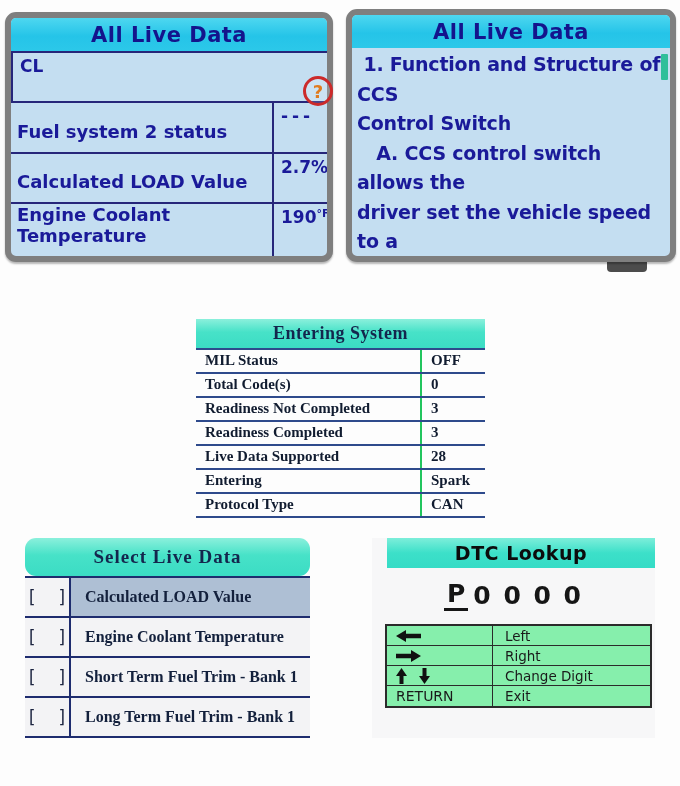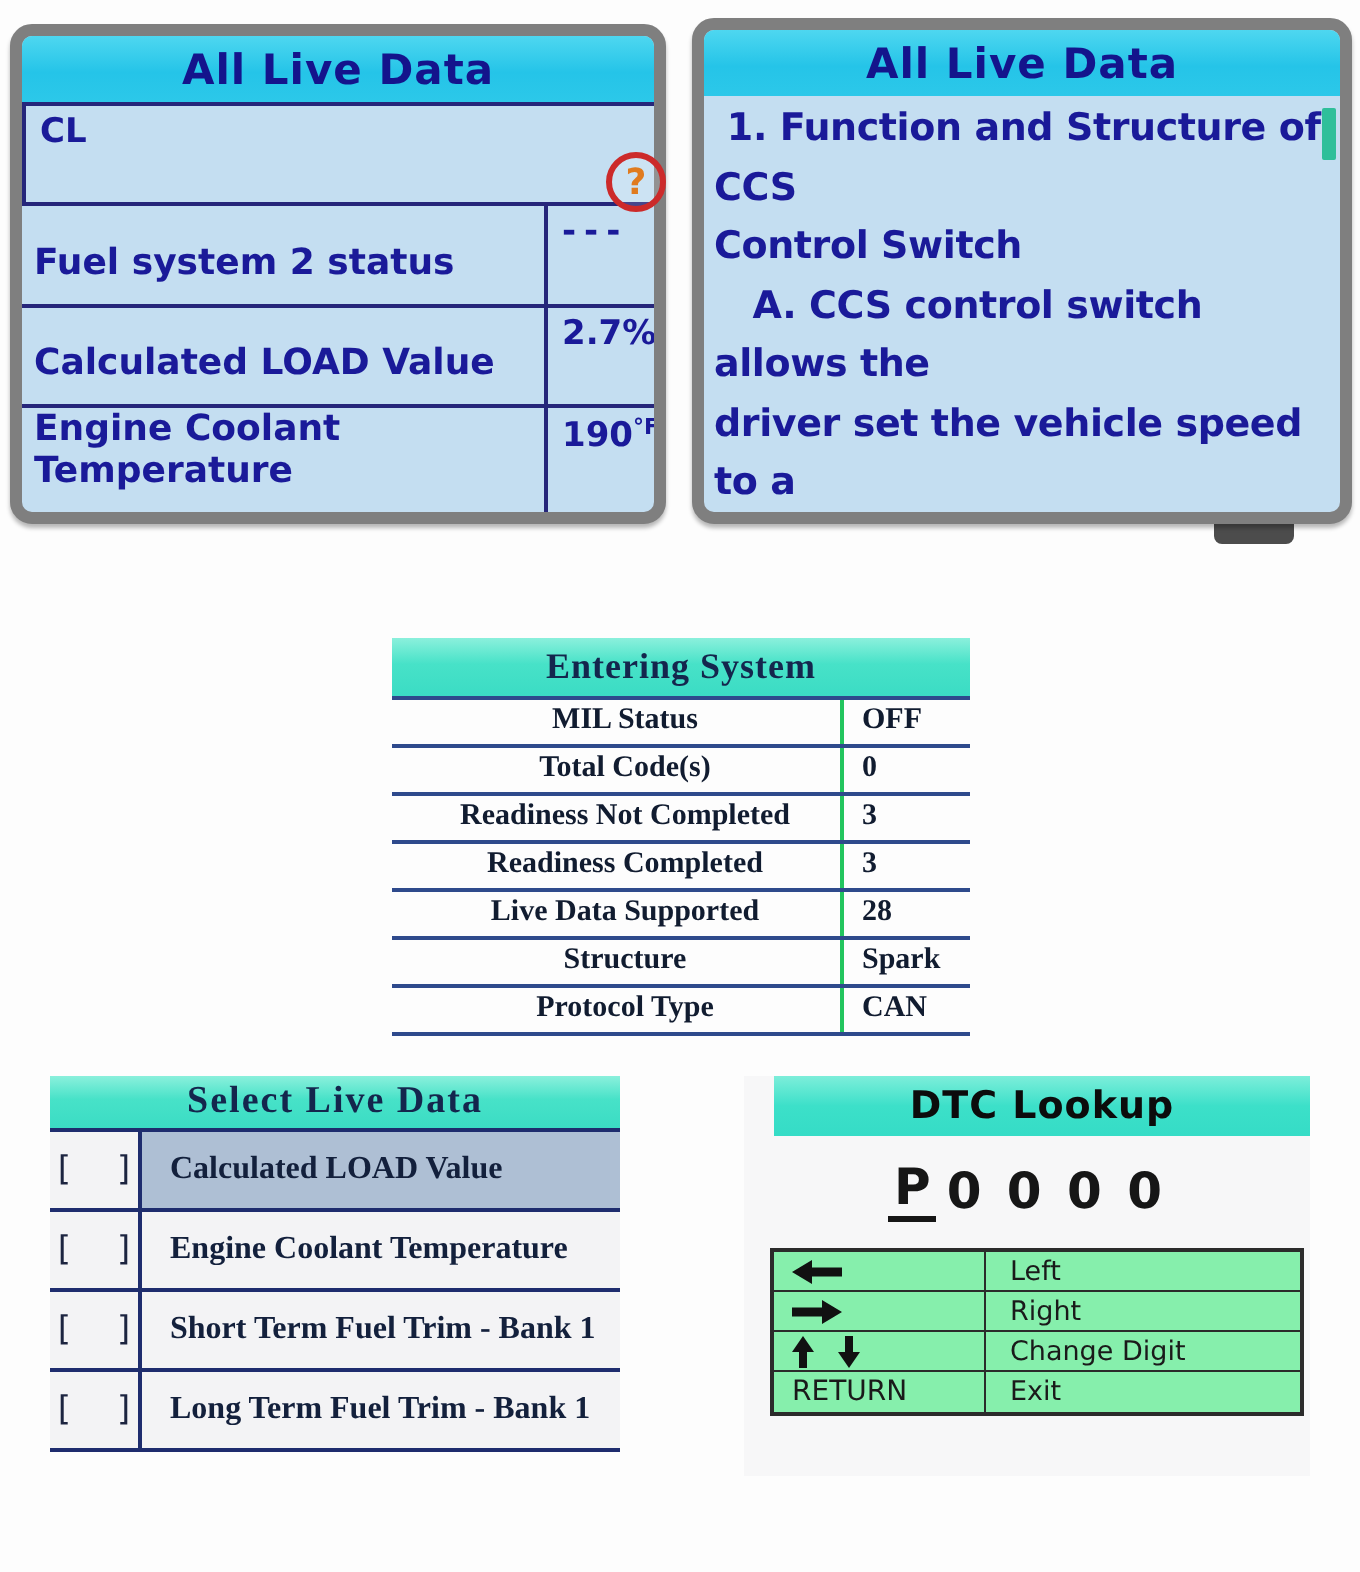--- a/index.html
+++ b/index.html
@@ -61,26 +61,26 @@
     background:linear-gradient(180deg,#8bf0dc 0%, #47e2c8 45%, #3bdcc4 100%);
     font-family:"Liberation Serif", serif; font-weight:bold; color:#14264d;
   }
   .es-panel .teal-header { height:29px; font-size:18px; letter-spacing:0.5px; }
   .es-rows { border-top:2px solid #2e4a8c; }
   .es-row { height:24px; display:flex; border-bottom:2px solid #2e4a8c; background:#fdfdfd; }
   .es-label, .es-value {
     font-family:"Liberation Serif", serif; font-weight:bold; font-size:15px;
     color:#111c30; padding:2px 0 0 9px;
   }
-  .es-label { flex:1;text-align:center; }
+  .es-label { flex:1; }
   .es-value { width:65px; border-left:2px solid #22c55e; }
 
   
   .sld-panel { position:absolute; left:25px; top:538px; width:285px; }
-  .sld-panel .teal-header { height:26px; font-size:19px; letter-spacing:1px; }
+  .sld-panel .teal-header { height:38px; font-size:19px; letter-spacing:1px;border-radius:11px; }
   .sld-row { height:40px; display:flex; border-bottom:2.5px solid #1e2c6e; }
   .sld-rows { border-top:2.5px solid #1e2c6e; }
   .sld-check {
     width:44px; background:#f3f3f5; display:flex; align-items:center; justify-content:center;
     font-family:"DejaVu Sans Mono", monospace; font-size:17px; color:#1c2440; white-space:pre;
   }
   .sld-label {
     flex:1; border-left:2.5px solid #1e2c6e; background:#f3f3f5;
     display:flex; align-items:center; padding-left:14px;
     font-family:"Liberation Serif", serif; font-weight:bold; font-size:16px; color:#13203c;
@@ -178,21 +178,21 @@
       </div>
       <div class="es-row">
         <div class="es-label">Readiness Completed</div>
         <div class="es-value">3</div>
       </div>
       <div class="es-row">
         <div class="es-label">Live Data Supported</div>
         <div class="es-value">28</div>
       </div>
       <div class="es-row">
-        <div class="es-label">Structure</div>
+        <div class="es-label">Entering</div>
         <div class="es-value">Spark</div>
       </div>
       <div class="es-row">
         <div class="es-label">Protocol Type</div>
         <div class="es-value">CAN</div>
       </div>
     </div>
   </div>
 
   <div class="sld-panel">

